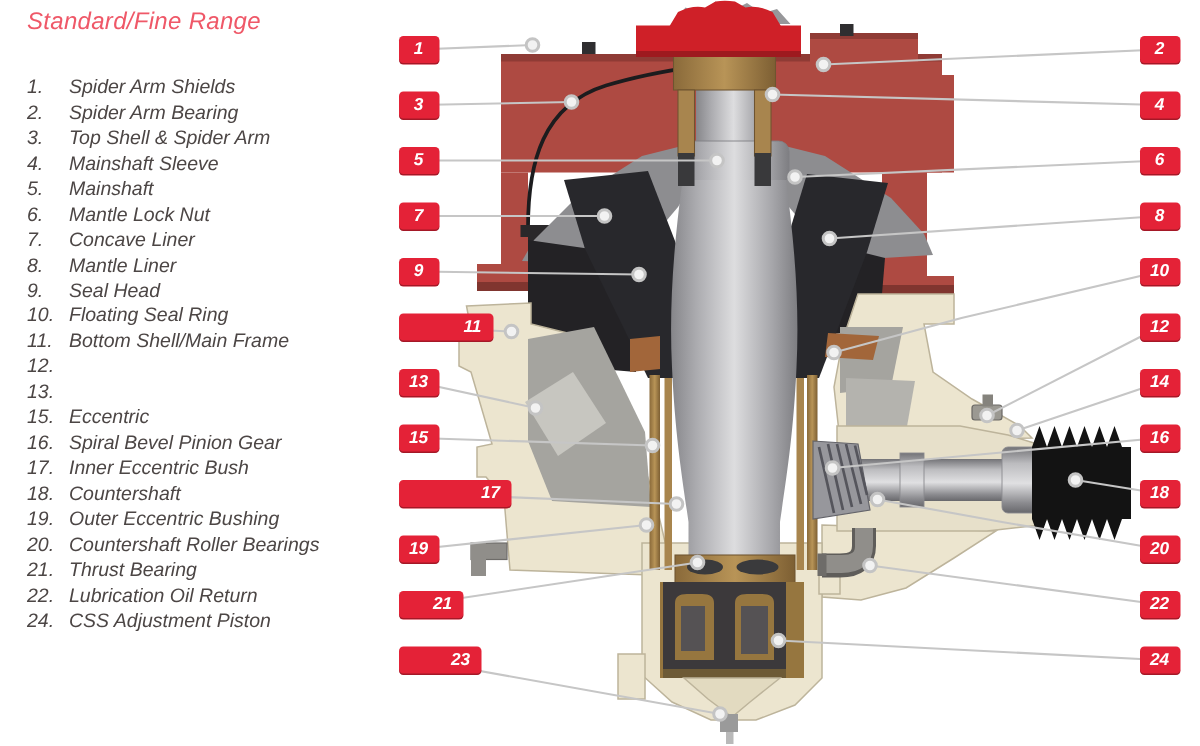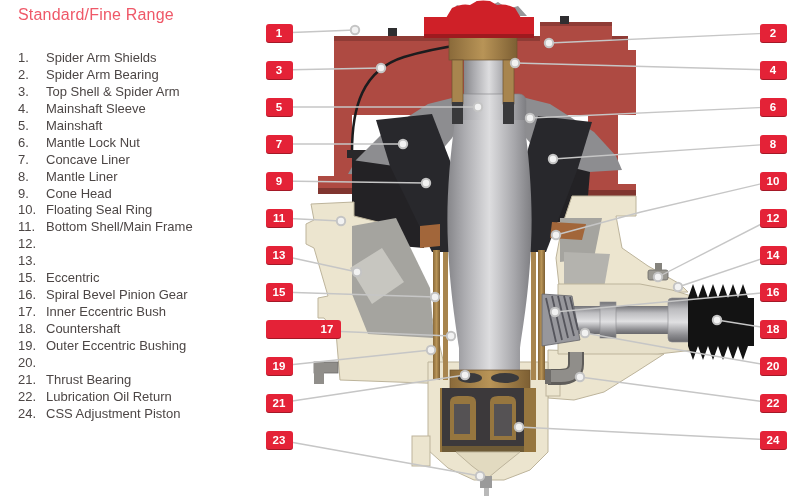--- a/index.html
+++ b/index.html
@@ -1,17 +1,17 @@
 <!DOCTYPE html>
 <html style="--badge_red: #e42237; --title_pink: #ef5868; --text: #4c4645; --leader_line: #c6c6c6; --leader_dot_fill: #f2f2f2; --leader_dot_ring: #c4c4c4; --shell_red: #ae4a42; --cap_red: #cf2028; --bottom_shell_cream: #ece5cf; --brass: #a8854e; --liner_dark: #28282c; --steel_light: #dcdcde; --copper: #a2663a; --pulley_black: #131313;"><head>
 <meta charset="utf-8">
 <style>
   html,body{margin:0;padding:0;background:#fff;}
   .stage{position:relative;width:800px;height:497px;background:#fff;overflow:hidden;
-         font-family:"Liberation Sans",sans-serif;}
+         font-family:"Liberation Sans",sans-serif;font-style:italic;}
   .art,.leads{position:absolute;left:0;top:0;width:800px;height:497px;}
   .leads{pointer-events:none;}
   .title{position:absolute;left:18px;top:6px;margin:0;font-size:16px;font-weight:500;
          letter-spacing:.2px;color:var(--title_pink,#ef5868);}
   .legend{position:absolute;left:18px;top:50px;margin:0;padding:0;list-style:none;
           color:var(--text,#4c4645);font-size:13px;}
   .legend li{display:flex;height:16.95px;line-height:16.95px;white-space:nowrap;}
   .legend .n{width:28px;flex:0 0 28px;}
   .badge{position:absolute;width:27px;height:19px;background:var(--badge_red,#e42237);
          color:#fff;font-size:11.5px;font-weight:bold;display:flex;align-items:center;
@@ -266,21 +266,21 @@
       <li>
         <span class="n">7.</span>
         <span class="t">Concave Liner</span>
       </li>
       <li>
         <span class="n">8.</span>
         <span class="t">Mantle Liner</span>
       </li>
       <li>
         <span class="n">9.</span>
-        <span class="t">Cone Head</span>
+        <span class="t">Seal Head</span>
       </li>
       <li>
         <span class="n">10.</span>
         <span class="t">Floating Seal Ring</span>
       </li>
       <li>
         <span class="n">11.</span>
         <span class="t">Bottom Shell/Main Frame</span>
       </li>
       <li>
@@ -304,20 +304,21 @@
       <li>
         <span class="n">18.</span>
         <span class="t">Countershaft</span>
       </li>
       <li>
         <span class="n">19.</span>
         <span class="t">Outer Eccentric Bushing</span>
       </li>
       <li>
         <span class="n">20.</span>
+        <span class="t">Countershaft Roller Bearings</span>
       </li>
       <li>
         <span class="n">21.</span>
         <span class="t">Thrust Bearing</span>
       </li>
       <li>
         <span class="n">22.</span>
         <span class="t">Lubrication Oil Return</span>
       </li>
       <li>
@@ -330,28 +331,28 @@
       <div class="badge" style="left: 265.5px; top: 23.5px;">1</div>
       <div class="badge" style="left: 759.5px; top: 23.5px;">2</div>
       <div class="badge" style="left: 265.5px; top: 60.5px;">3</div>
       <div class="badge" style="left: 759.5px; top: 60.5px;">4</div>
       <div class="badge" style="left: 265.5px; top: 97.5px;">5</div>
       <div class="badge" style="left: 759.5px; top: 97.5px;">6</div>
       <div class="badge" style="left: 265.5px; top: 134.5px;">7</div>
       <div class="badge" style="left: 759.5px; top: 134.5px;">8</div>
       <div class="badge" style="left: 265.5px; top: 171.5px;">9</div>
       <div class="badge" style="left: 759.5px; top: 171.5px;">10</div>
-      <div class="badge" style="left: 265.5px; top: 208.5px;">11</div>
+      <div class="badge" style="left: 265.5px; top: 208.5px; padding-left: 36px;">11</div>
       <div class="badge" style="left: 759.5px; top: 208.5px;">12</div>
       <div class="badge" style="left: 265.5px; top: 245.5px;">13</div>
       <div class="badge" style="left: 759.5px; top: 245.5px;">14</div>
       <div class="badge" style="left: 265.5px; top: 282.5px;">15</div>
       <div class="badge" style="left: 759.5px; top: 282.5px;">16</div>
       <div class="badge" style="left: 265.5px; top: 319.5px; padding-left: 48px;">17</div>
       <div class="badge" style="left: 759.5px; top: 319.5px;">18</div>
       <div class="badge" style="left: 265.5px; top: 356.5px;">19</div>
       <div class="badge" style="left: 759.5px; top: 356.5px;">20</div>
-      <div class="badge" style="left: 265.5px; top: 393.5px;">21</div>
+      <div class="badge" style="left: 265.5px; top: 393.5px; padding-left: 16px;">21</div>
       <div class="badge" style="left: 759.5px; top: 393.5px;">22</div>
-      <div class="badge" style="left: 265.5px; top: 430.5px;">23</div>
+      <div class="badge" style="left: 265.5px; top: 430.5px; padding-left: 28px;">23</div>
       <div class="badge" style="left: 759.5px; top: 430.5px;">24</div>
     </div>
 </div>
 
 </body></html>

